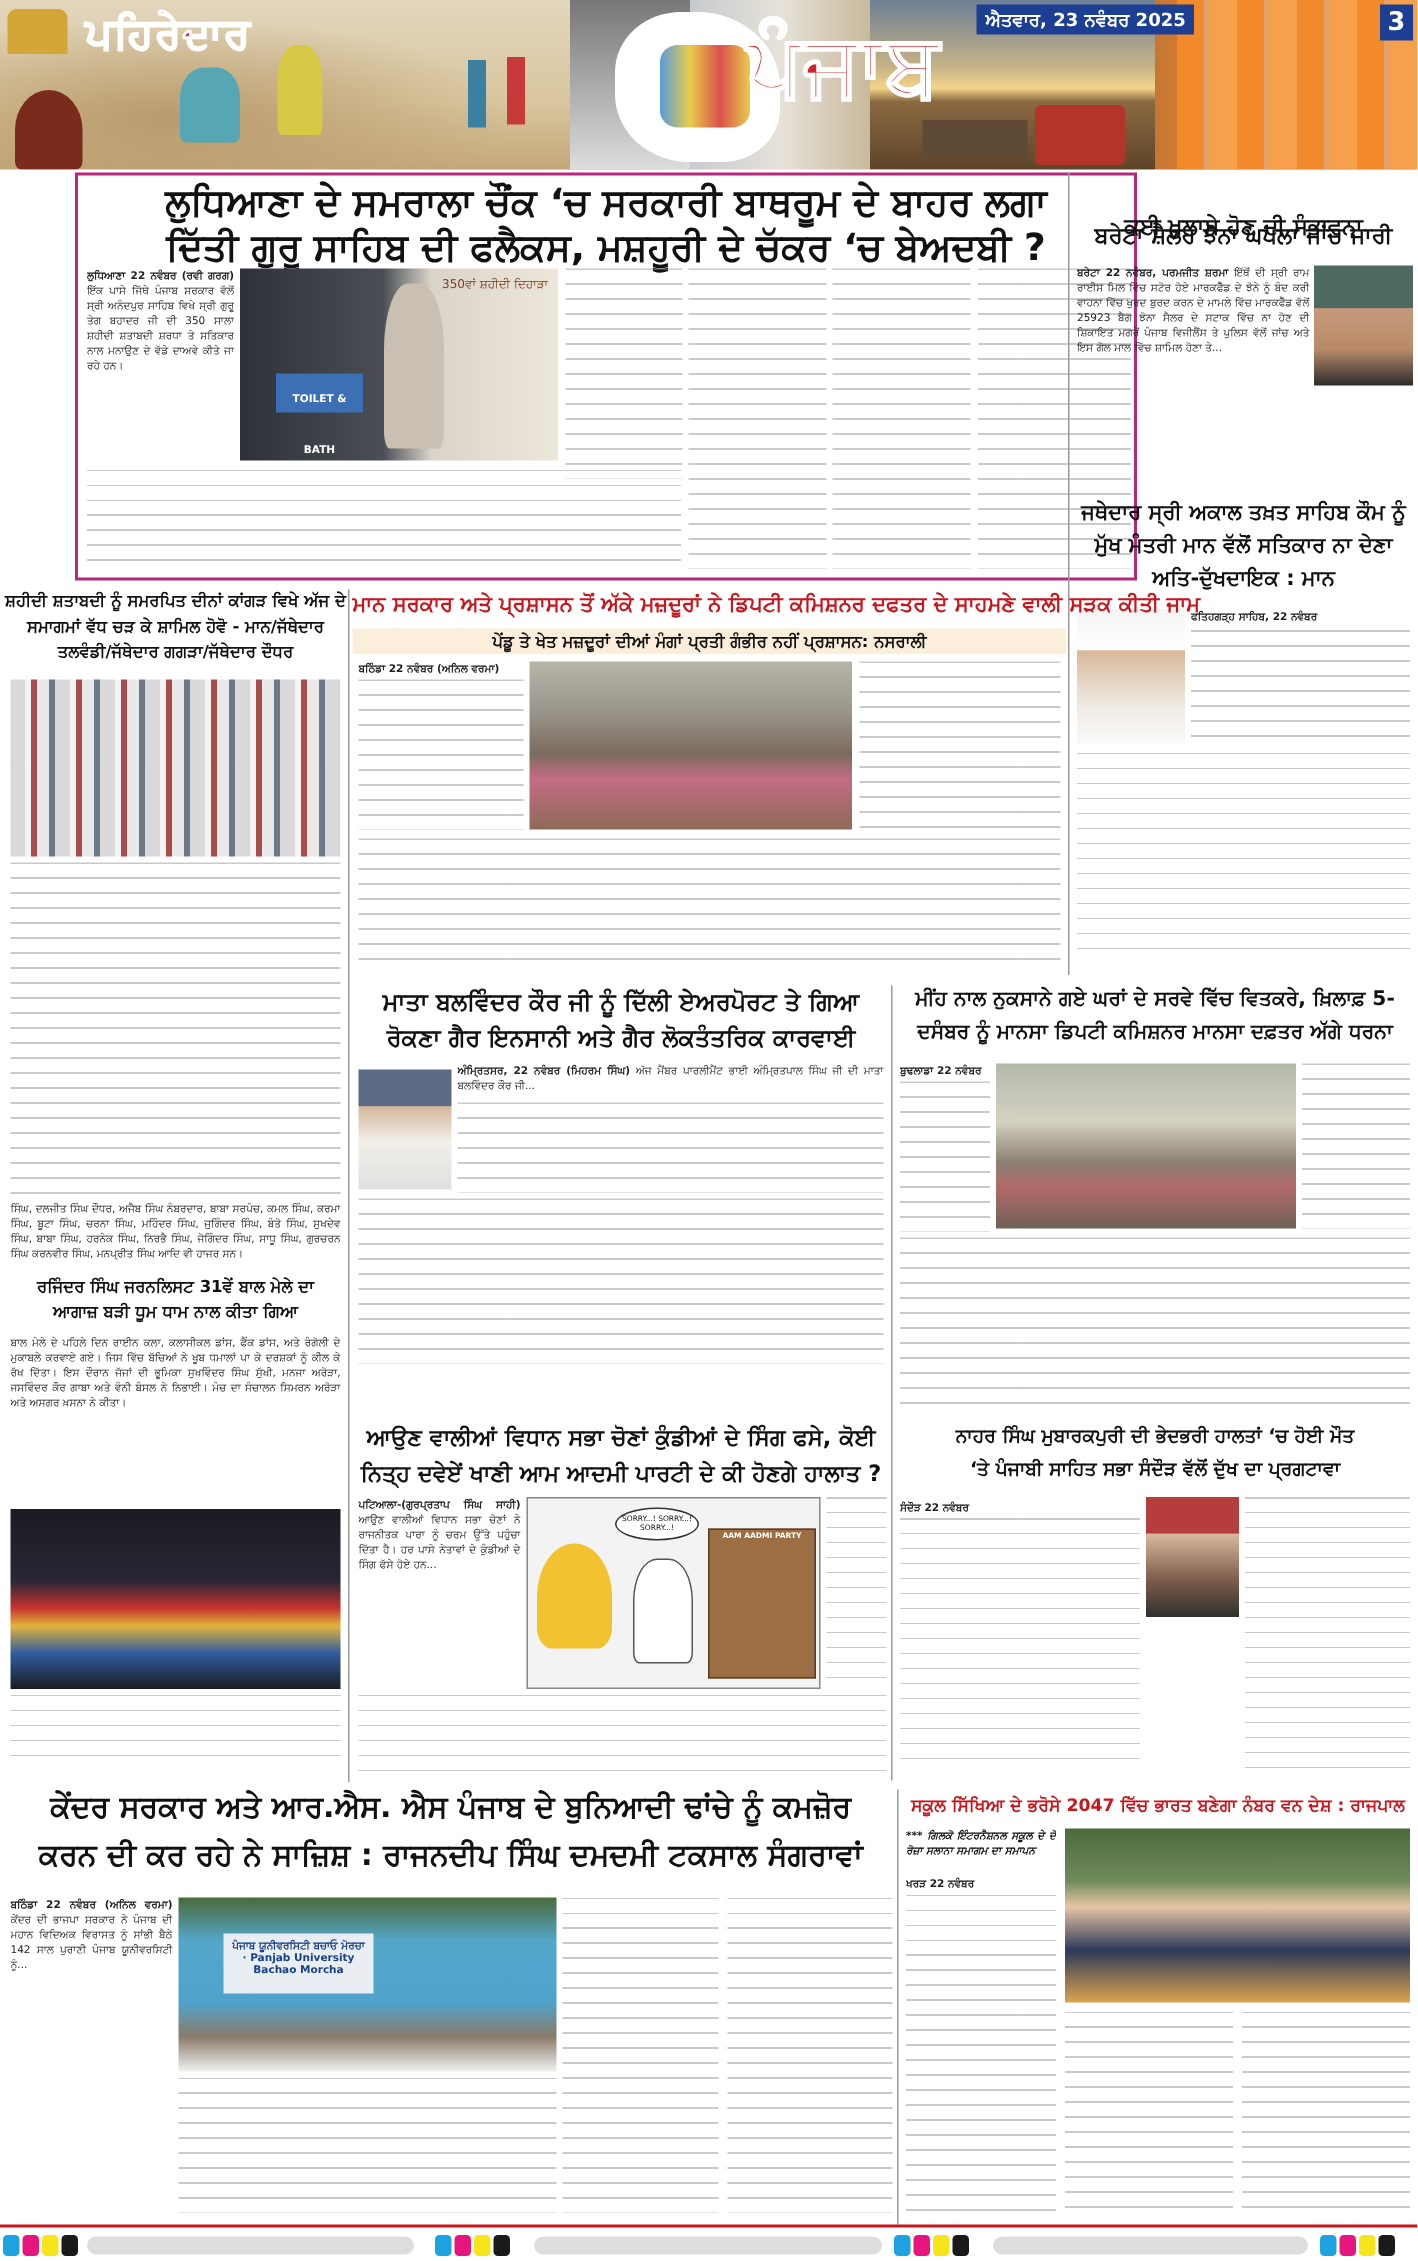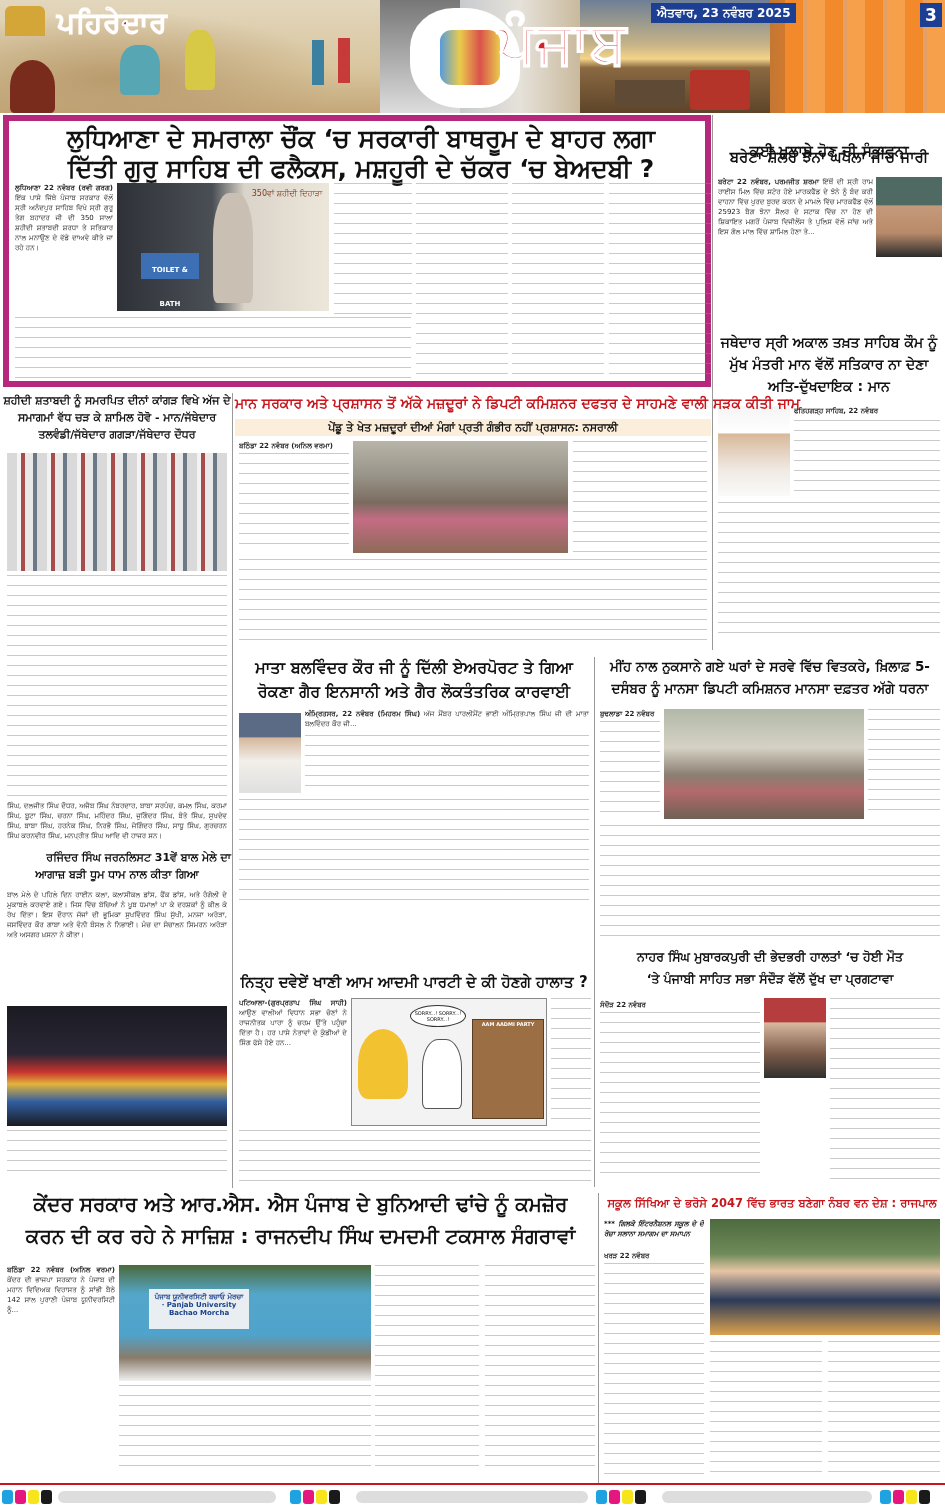--- a/index.html
+++ b/index.html
@@ -26,21 +26,21 @@
   #mast-farm { left: 580px; top: 0; width: 190px; height: 113px; background: linear-gradient(180deg,#6e7f95 0%, #c7b487 40%, #f5d48a 52%, #8a6942 60%, #5d4429 100%); }
   #mast-tractor { left: 690px; top: 70px; width: 60px; height: 40px; background: #b4342a; border-radius: 4px; }
   #mast-trolley { left: 615px; top: 80px; width: 70px; height: 25px; background: #5f4b35; }
   #mast-kids { left: 785px; top: 0; width: 160px; height: 113px; background: repeating-linear-gradient(90deg,#f28a2c 0 18px,#e3a067 18px 22px,#f6a04b 22px 40px); }
   #mast-logo { left: 57px; top: 6px; font-family: "DejaVu Sans", sans-serif; font-weight: 900; font-size: 28px; color: #d3232a; -webkit-text-stroke: 1px #fff; letter-spacing: 1px; }
   #mast-section { left: 498px; top: 14px; font-family: "DejaVu Serif", serif; font-weight: 700; font-size: 58px; color: #d3232a; -webkit-text-stroke: 1.5px #fff; line-height: 1; }
   #mast-date { left: 651px; top: 3px; background: #1c3f93; color: #fff; font-size: 12px; font-weight: 700; padding: 3px 6px; }
   #mast-page-number { left: 920px; top: 3px; width: 22px; height: 24px; background: #1c3f93; color: #fff; font-size: 17px; font-weight: 700; text-align: center; line-height: 24px; }
 
   
-  .box-pink { border: 6px solid #fca5a5; }
+  .box-pink { border: 2px solid #fca5a5; margin-left: 47px; }
   .headline { font-family: "DejaVu Sans", sans-serif; font-weight: 900; text-align: center; color: #111; line-height: 1.15; }
   .headline-red { color: #c8161d; }
   .body-text { font-family: "DejaVu Sans", sans-serif; font-size: 7px; line-height: 10px; color: #222; text-align: justify; overflow: hidden; }
   .col-rule { background: #999; width: 1px; }
   .photo { background: #8a8f94; overflow: hidden; }
   .photo-inner { position: absolute; }
   .subhead-band { background: #fbeedb; text-align: center; font-weight: 700; font-size: 13px; padding: 2px 0; }
   .filler-lines { background: repeating-linear-gradient(180deg, #8a8a8a 0 1px, transparent 1px 10px); opacity: .45; }
 
   
@@ -127,21 +127,21 @@
   <div class="headline headline-red" style="position: absolute; left: 0px; top: 2px; width: 476px; font-size: 14px; font-weight: 700; white-space: nowrap; color: rgb(200, 22, 29);">ਮਾਨ ਸਰਕਾਰ ਅਤੇ ਪ੍ਰਸ਼ਾਸਨ ਤੋਂ ਅੱਕੇ ਮਜ਼ਦੂਰਾਂ ਨੇ  ਡਿਪਟੀ ਕਮਿਸ਼ਨਰ ਦਫਤਰ ਦੇ ਸਾਹਮਣੇ ਵਾਲੀ ਸੜਕ ਕੀਤੀ ਜਾਮ</div>
   <div class="subhead-band" style="position:absolute; left:0; top:26px; width:476px; font-size:11px;">ਪੇਂਡੂ ਤੇ ਖੇਤ ਮਜ਼ਦੂਰਾਂ ਦੀਆਂ ਮੰਗਾਂ ਪ੍ਰਤੀ ਗੰਭੀਰ ਨਹੀਂ ਪ੍ਰਸ਼ਾਸਨ: ਨਸਰਾਲੀ</div>
   <div class="body-text" style="position:absolute; left:4px; top:48px; width:110px; height:12px;"><b>ਬਠਿੰਡਾ 22 ਨਵੰਬਰ (ਅਨਿਲ ਵਰਮਾ)</b></div>
   <div class="filler-lines" style="position:absolute; left:4px; top:60px; width:110px; height:100px;"></div>
   <div class="photo" style="position:absolute; left:118px; top:48px; width:215px; height:112px; background:linear-gradient(180deg,#b7b4a8 0%,#9a958a 30%,#7b6b5f 55%,#c46c84 70%,#8d6a58 100%);"></div>
   <div class="filler-lines" style="position:absolute; left:338px; top:48px; width:134px; height:112px;"></div>
   <div class="filler-lines" style="position:absolute; left:4px; top:166px; width:468px; height:88px;"></div>
 </div>
 
 <div class="abs" style="left:3px; top:850px; width:228px; height:335px;">
-  <div class="headline" style="position:absolute; left:0; top:2px; width:228px; font-size:11px; font-weight:700;text-align:right;">ਰਜਿੰਦਰ ਸਿੰਘ ਜਰਨਲਿਸਟ 31ਵੇਂ ਬਾਲ ਮੇਲੇ ਦਾ</div>
+  <div class="headline" style="position:absolute; left:0; top:2px; width:228px; font-size:11px; font-weight:700;">ਰਜਿੰਦਰ ਸਿੰਘ ਜਰਨਲਿਸਟ 31ਵੇਂ ਬਾਲ ਮੇਲੇ ਦਾ</div>
   <div class="headline" style="position:absolute; left:0; top:19px; width:228px; font-size:11px; font-weight:700;">ਆਗਾਜ਼ ਬੜੀ ਧੂਮ ਧਾਮ ਨਾਲ ਕੀਤਾ ਗਿਆ</div>
   <div class="body-text" style="position:absolute; left:4px; top:40px; width:220px; height:82px;">ਬਾਲ ਮੇਲੇ ਦੇ ਪਹਿਲੇ ਦਿਨ ਰਾਈਨ ਕਲਾ, ਕਲਾਸੀਕਲ ਡਾਂਸ, ਫੈਂਕ ਡਾਂਸ, ਅਤੇ ਰੰਗੋਲੀ ਦੇ ਮੁਕਾਬਲੇ ਕਰਵਾਏ ਗਏ। ਜਿਸ ਵਿੱਚ ਬੱਚਿਆਂ ਨੇ ਖੂਬ ਧਮਾਲਾਂ ਪਾ ਕੇ ਦਰਸ਼ਕਾਂ ਨੂੰ ਕੀਲ ਕੇ ਰੱਖ ਦਿੱਤਾ। ਇਸ ਦੌਰਾਨ ਜੱਜਾਂ ਦੀ ਭੂਮਿਕਾ ਸੁਖਵਿੰਦਰ ਸਿੰਘ ਸੁੱਖੀ, ਮਨਜਾ ਅਰੋੜਾ, ਜਸਵਿੰਦਰ ਕੌਰ ਗਾਬਾ ਅਤੇ ਵੰਨੀ ਬੰਸਲ ਨੇ ਨਿਭਾਈ। ਮੰਚ ਦਾ ਸੰਚਾਲਨ ਸਿਮਰਨ ਅਰੋੜਾ ਅਤੇ ਅਸਗਰ ਖ਼ਸਨਾ ਨੇ ਕੀਤਾ।</div>
   <div class="photo" style="position:absolute; left:4px; top:156px; width:220px; height:120px; background:linear-gradient(180deg,#1b1b22 0%,#2a2635 40%,#c7332f 55%,#e3b43b 65%,#2f5da0 80%,#1b1b22 100%);"></div>
   <div class="filler-lines" style="position:absolute; left:4px; top:280px; width:220px; height:50px;"></div>
 </div>
 
 <div class="abs" style="left:235px; top:657px; width:358px; height:255px;">
   <div class="headline" style="position:absolute; left:0; top:2px; width:358px; font-size:16px; font-weight:700;">ਮਾਤਾ ਬਲਵਿੰਦਰ ਕੌਰ ਜੀ ਨੂੰ ਦਿੱਲੀ ਏਅਰਪੋਰਟ ਤੇ ਗਿਆ</div>
   <div class="headline" style="position:absolute; left:0; top:26px; width:358px; font-size:16px; font-weight:700;">ਰੋਕਣਾ ਗੈਰ ਇਨਸਾਨੀ ਅਤੇ ਗੈਰ ਲੋਕਤੰਤਰਿਕ ਕਾਰਵਾਈ</div>
   <div class="photo" style="position:absolute; left:4px; top:56px; width:62px; height:80px; background:linear-gradient(180deg,#5b6a85 0%,#5b6a85 30%,#d4b79c 31%,#f2efe9 60%,#e0e0e0 100%);"></div>
@@ -157,20 +157,21 @@
   <div class="headline" style="position:absolute; left:0; top:2px; width:348px; font-size:13.5px; font-weight:700;">ਮੀਂਹ ਨਾਲ ਨੁਕਸਾਨੇ ਗਏ ਘਰਾਂ ਦੇ ਸਰਵੇ ਵਿੱਚ ਵਿਤਕਰੇ, ਖ਼ਿਲਾਫ਼ 5-</div>
   <div class="headline" style="position:absolute; left:0; top:24px; width:348px; font-size:13.5px; font-weight:700;">ਦਸੰਬਰ ਨੂੰ ਮਾਨਸਾ ਡਿਪਟੀ ਕਮਿਸ਼ਨਰ ਮਾਨਸਾ ਦਫ਼ਤਰ ਅੱਗੇ ਧਰਨਾ</div>
   <div class="body-text" style="position:absolute; left:4px; top:52px; width:60px; height:12px;"><b>ਬੁਢਲਾਡਾ 22 ਨਵੰਬਰ</b></div>
   <div class="filler-lines" style="position:absolute; left:4px; top:64px; width:60px; height:100px;"></div>
   <div class="photo" style="position:absolute; left:68px; top:52px; width:200px; height:110px; background:linear-gradient(180deg,#b2b9a8 0%,#d5d2c4 35%,#8b7f72 60%,#b26a6a 75%,#6f6156 100%);"></div>
   <div class="filler-lines" style="position:absolute; left:272px; top:52px; width:72px; height:110px;"></div>
   <div class="filler-lines" style="position:absolute; left:4px; top:168px; width:340px; height:118px;"></div>
 </div>
 
 <div class="abs" style="left:235px; top:950px; width:358px; height:240px;">
+  <div class="headline" style="position:absolute; left:0; top:0; width:358px; font-size:15px; font-weight:900;">ਆਉਣ ਵਾਲੀਆਂ ਵਿਧਾਨ ਸਭਾ ਚੋਣਾਂ ਕੁੰਡੀਆਂ ਦੇ ਸਿੰਗ ਫਸੇ, ਕੋਈ</div>
   <div class="headline" style="position:absolute; left:0; top:24px; width:358px; font-size:15px; font-weight:900;">ਨਿਤ੍ਹ ਦਵੇਏਂ ਖਾਣੀ ਆਮ ਆਦਮੀ ਪਾਰਟੀ ਦੇ ਕੀ ਹੋਣਗੇ ਹਾਲਾਤ ?</div>
   <div class="body-text" style="position:absolute; left:4px; top:48px; width:108px; height:140px;">
     <b>ਪਟਿਆਲਾ-(ਗੁਰਪ੍ਰਤਾਪ ਸਿੰਘ ਸਾਹੀ)</b>
     <span>ਆਉਣ ਵਾਲੀਆਂ ਵਿਧਾਨ ਸਭਾ ਚੋਣਾਂ ਨੇ ਰਾਜਨੀਤਕ ਪਾਰਾ ਨੂੰ ਚਰਮ ਉੱਤੇ ਪਹੁੰਚਾ ਦਿੱਤਾ ਹੈ। ਹਰ ਪਾਸੇ ਨੇਤਾਵਾਂ ਦੇ ਕੁੰਡੀਆਂ ਦੇ ਸਿੰਗ ਫੱਸੇ ਹੋਏ ਹਨ...</span>
   </div>
   <div class="photo" style="position:absolute; left:116px; top:48px; width:196px; height:128px; background:#f3f3f3; border:1px solid #888;">
     <div class="photo-inner" style="left:6px; top:30px; width:50px; height:70px; background:#f2c230; border-radius:50% 50% 20% 20%;"></div>
     <div class="photo-inner" style="left:58px; top:6px; width:56px; height:22px; background:#fff; border:1px solid #333; border-radius:50%; font-size:5px; text-align:center; line-height:6px; padding-top:4px;">SORRY...! SORRY...! SORRY...!</div>
     <div class="photo-inner" style="left:70px; top:40px; width:40px; height:70px; background:#fff; border:1px solid #555; border-radius:40% 40% 10% 10%;"></div>
     <div class="photo-inner" style="left:120px; top:20px; width:72px; height:100px; background:#9b6e44; border:1px solid #5a3c22;"></div>

